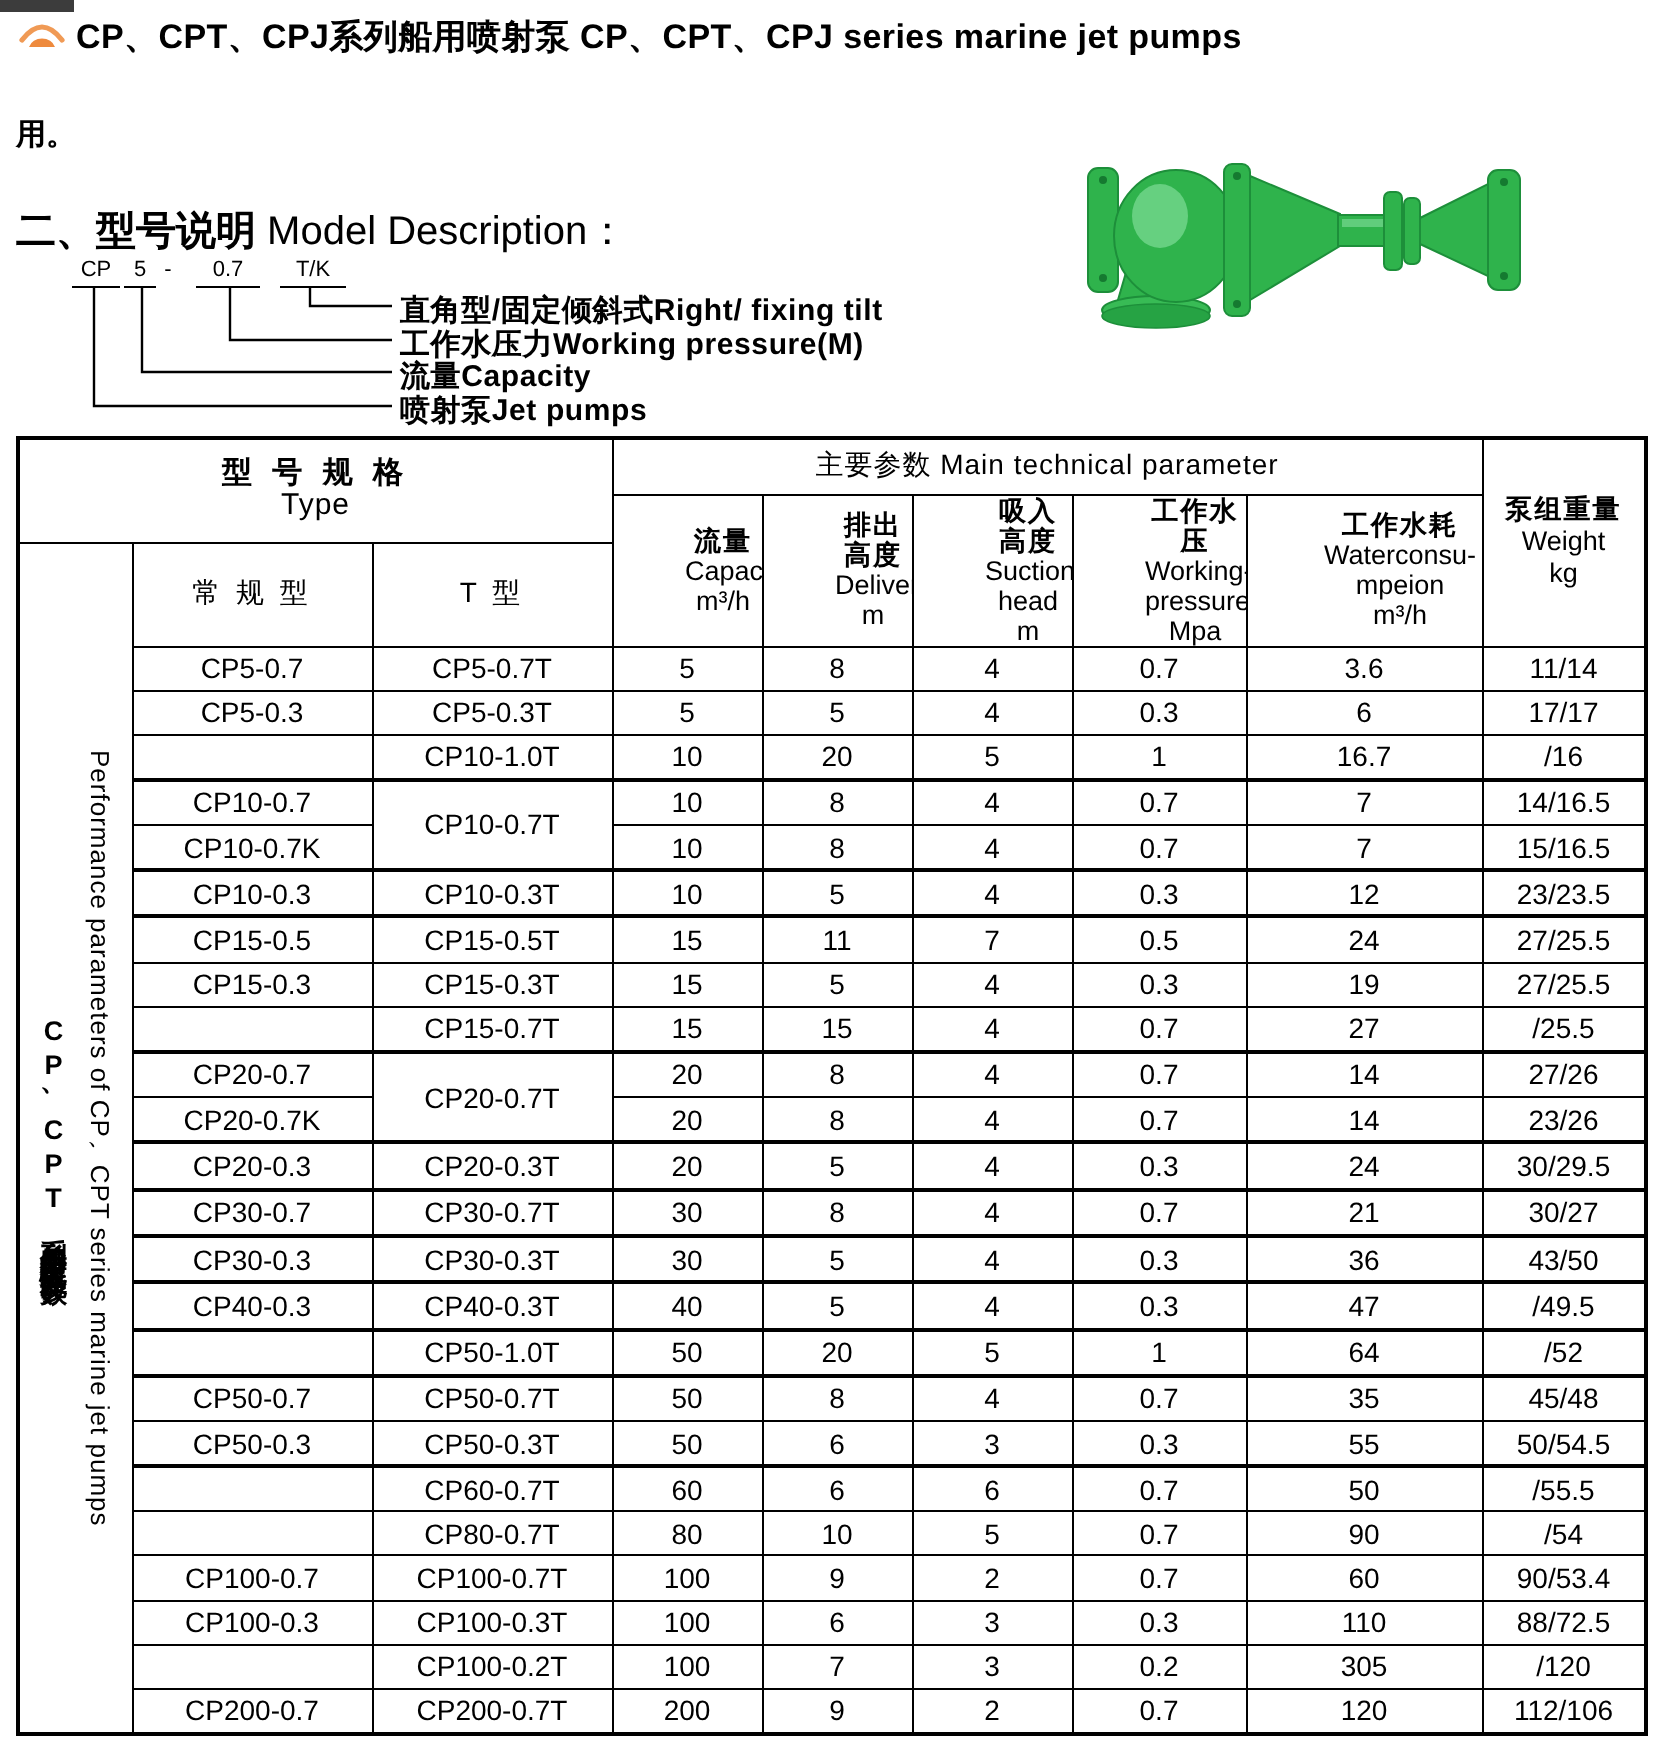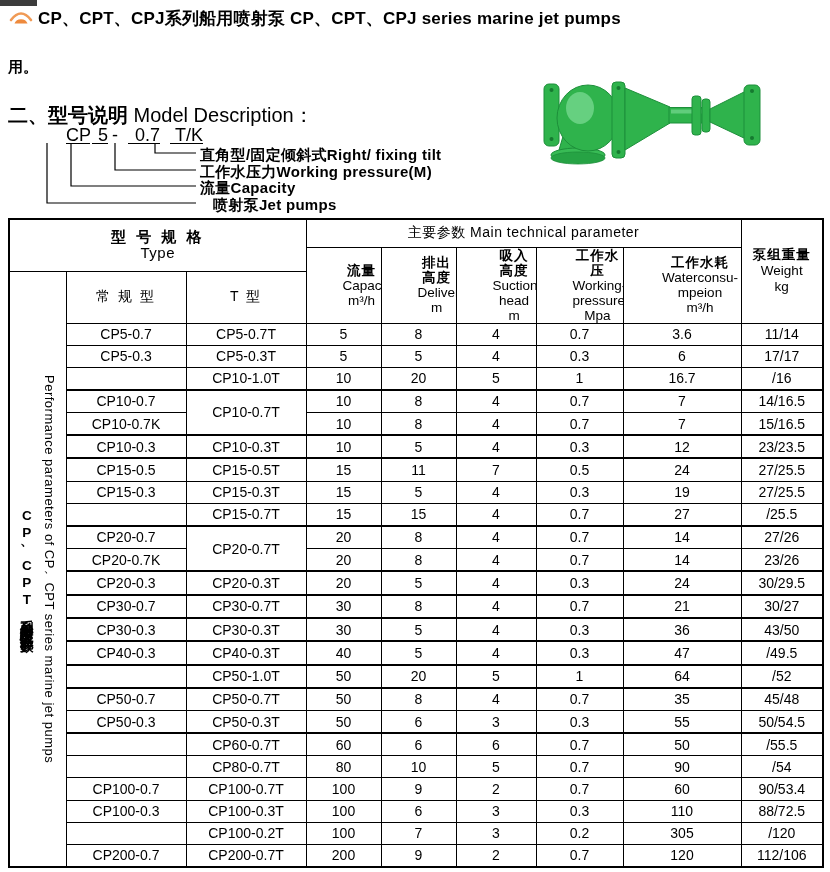--- a/index.html
+++ b/index.html
@@ -13,32 +13,32 @@
 
   .title { position:absolute; left:38px; top:7px; font-size:17px; font-weight:bold; white-space:nowrap; letter-spacing:0.2px; }
 
   .ov1 { position:absolute; left:8px; top:39px; width:580px; font-size:15px; font-weight:bold; letter-spacing:0.5px; }
   .ov2 { position:absolute; left:8px; top:58px; font-size:15px; font-weight:bold; }
   .app { position:absolute; left:8px; top:78px; font-size:15px; }
   .mdh { position:absolute; left:8px; top:102px; font-size:20px; }
   .mdh .zh-b { font-weight:bold; }
 
   
-  .tok { position:absolute; top:128px; height:16px; font-size:18px; text-align:right;
-         border-bottom:1px solid #000; line-height:15px;margin-left:30px; }
+  .tok { position:absolute; top:128px; height:16px; font-size:11px; text-align:center;
+         border-bottom:1px solid #000; line-height:15px; }
   .tok-0 { left:36px;  width:24px; }
   .tok-1 { left:62px;  width:16px; }
   .tok-2 { left:80px;  width:8px; border-bottom:none; }
   .tok-3 { left:98px;  width:32px; }
   .tok-4 { left:140px; width:33px; }
 
   .connectors { position:absolute; left:30px; top:140px; width:200px; height:70px; }
 
   .legend-item { position:absolute; left:200px; font-size:15px; font-weight:bold; white-space:nowrap; letter-spacing:0.3px; }
-  .legend-0 { top:146px; } .legend-1 { top:163px; } .legend-2 { top:179px; } .legend-3 { top:196px;margin-left:13px; }
+  .legend-0 { top:146px; } .legend-1 { top:163px; } .legend-2 { top:179px; } .legend-3 { top:196px; }
 
   .pump { position:absolute; left:538px; top:76px; width:240px; height:95px; }
 
   
   table.spec { position:absolute; left:8px; top:218px; width:814px; height:650px;
                border-collapse:collapse; table-layout:fixed; border:2px solid #000; }
   .spec th, .spec td { border:1px solid #000; text-align:center; vertical-align:middle;
                        padding:0; font-weight:normal; font-size:14px; overflow:hidden; }
   tr.hr1 { height:28px; } tr.hr2 { height:24px; } tr.hr3 { height:40px; }
   .type-group div { font-size:15px; font-weight:bold; letter-spacing:3px; line-height:16px; }

